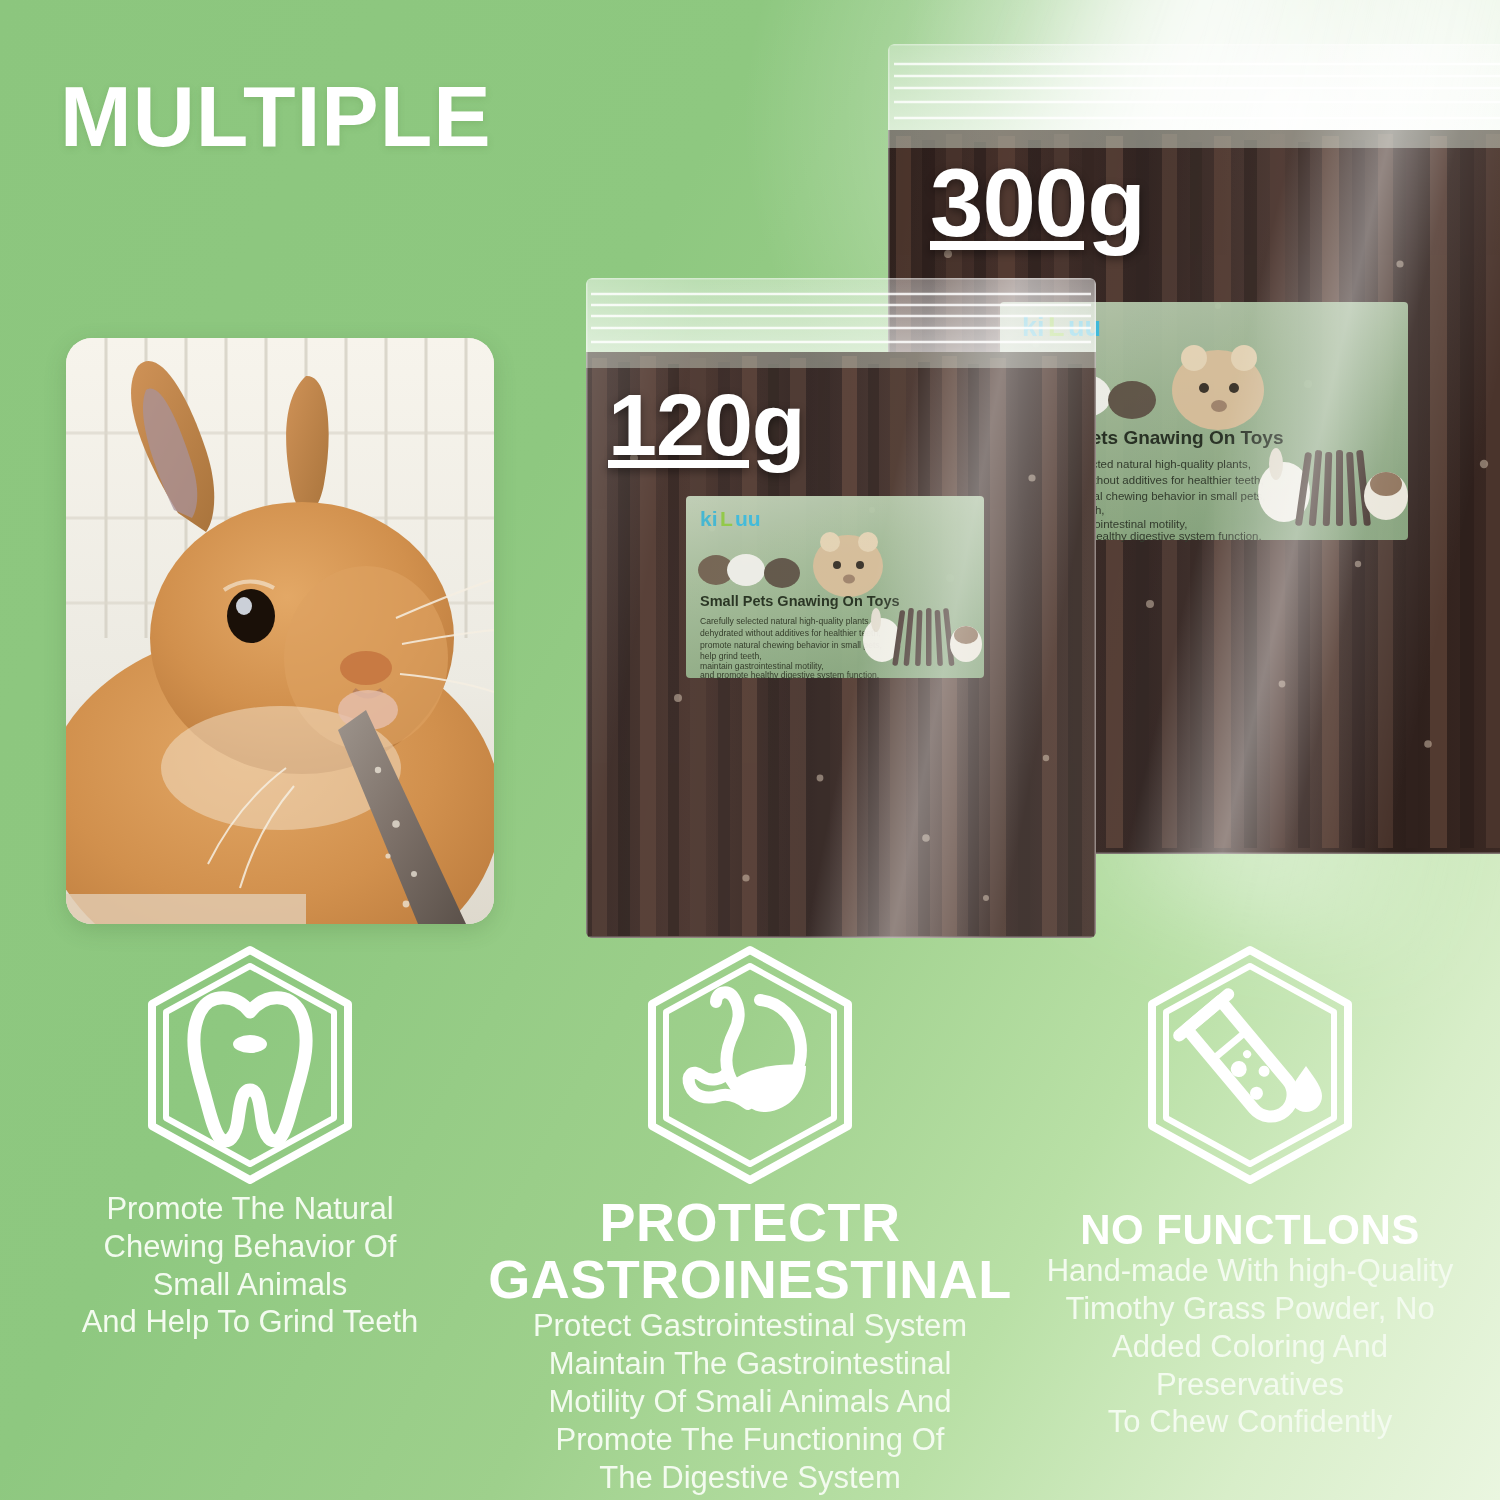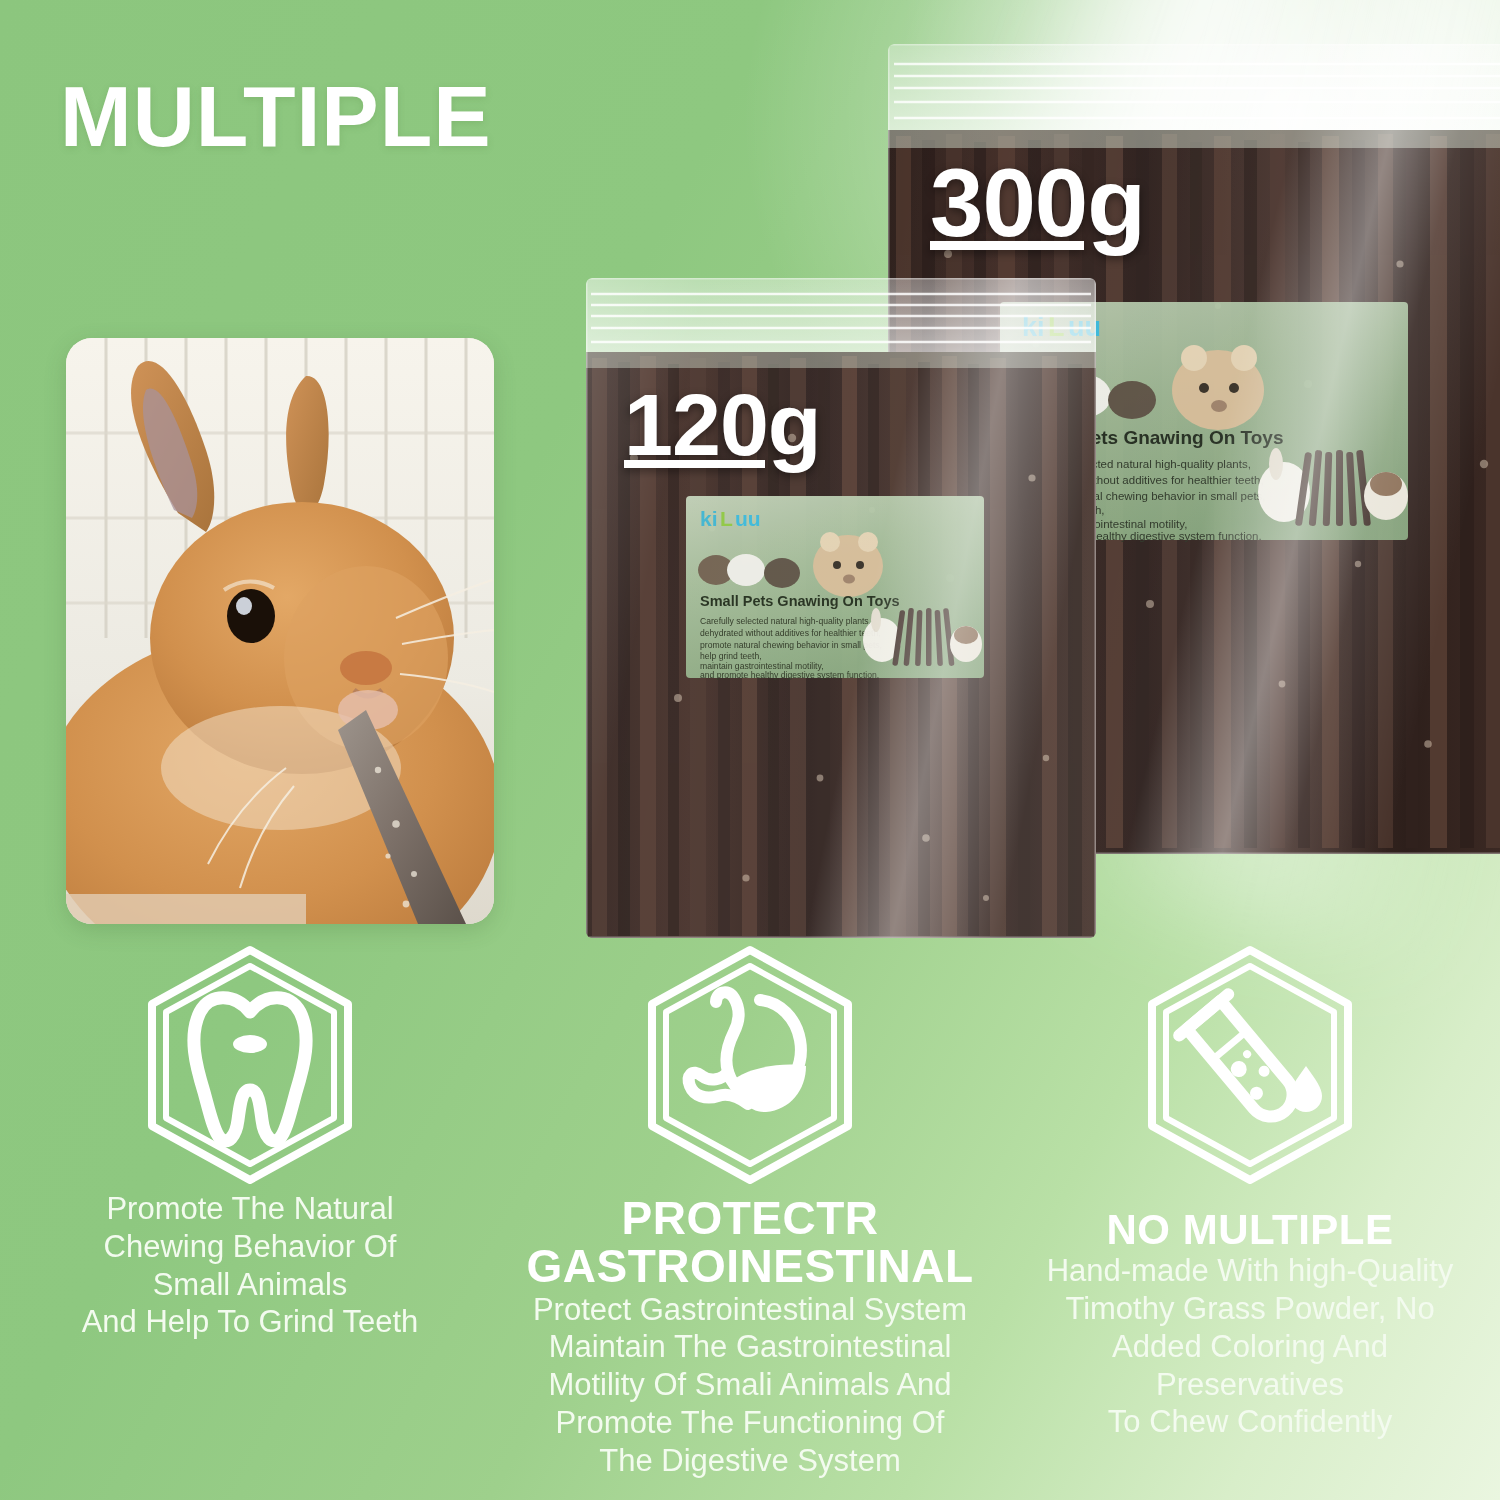--- a/index.html
+++ b/index.html
@@ -87,21 +87,21 @@
     position: absolute;
     color: #fff;
     font-weight: 700;
     letter-spacing: -1px;
     text-shadow: 0 3px 10px rgba(0,0,0,.45);
     z-index: 7;
     pointer-events: none;
     text-decoration: underline;
   }
   .w300 { left: 930px; top: 148px; font-size: 96px; }
-  .w120 { left: 624px; top: 374px; font-size: 88px; }
+  .w120 { left: 608px; top: 374px; font-size: 88px; }
 
   
   .features {
     position: absolute;
     left: 0; top: 940px;
     width: 1500px;
     display: flex;
     z-index: 6;
   }
   .feature { width: 500px; display: flex; flex-direction: column; align-items: center; }
@@ -110,21 +110,21 @@
 
   .feat-title {
     margin-top: 18px;
     color: #ffffff;
     font-weight: 700;
     font-size: 42px;
     line-height: 1.05;
     text-align: center;
     letter-spacing: .5px;
   }
-  .feature:nth-child(2) .feat-title { margin-top: 4px; font-size: 46px; text-align: center; }
+  .feature:nth-child(2) .feat-title { margin-top: 4px; font-size: 54px; text-align: center; }
 
   .feat-body {
     color: #f3fbef;
     font-size: 31px;
     line-height: 1.22;
     text-align: center;
     white-space: pre-line;
     padding: 0 14px;
   }
   .feature:nth-child(2) .feat-body { margin-top: 0; }
@@ -576,21 +576,21 @@
             <line x1="98" y1="98" x2="142" y2="98" stroke="#ffffff" stroke-width="7"></line>
             <circle cx="112" cy="122" r="8" fill="#ffffff"></circle>
             <circle cx="130" cy="140" r="5.5" fill="#ffffff"></circle>
             <circle cx="110" cy="152" r="6.5" fill="#ffffff"></circle>
             <circle cx="128" cy="116" r="4" fill="#ffffff"></circle>
           </g>
 
           <path d="M176 126 C186 140 192 148 192 156 A16 16 0 0 1 160 156 C160 148 166 140 176 126 Z" fill="#ffffff"></path>
         </svg>
       </div>
-      <div class="feat-title">NO MULTIPLE</div>
+      <div class="feat-title">NO FUNCTLONS</div>
       <div class="feat-body">Hand-made With high-Quality
 Timothy Grass Powder, No
 Added Coloring And
 Preservatives
 To Chew Confidently</div>
     </div>
 
   </div>
 </div>
 

